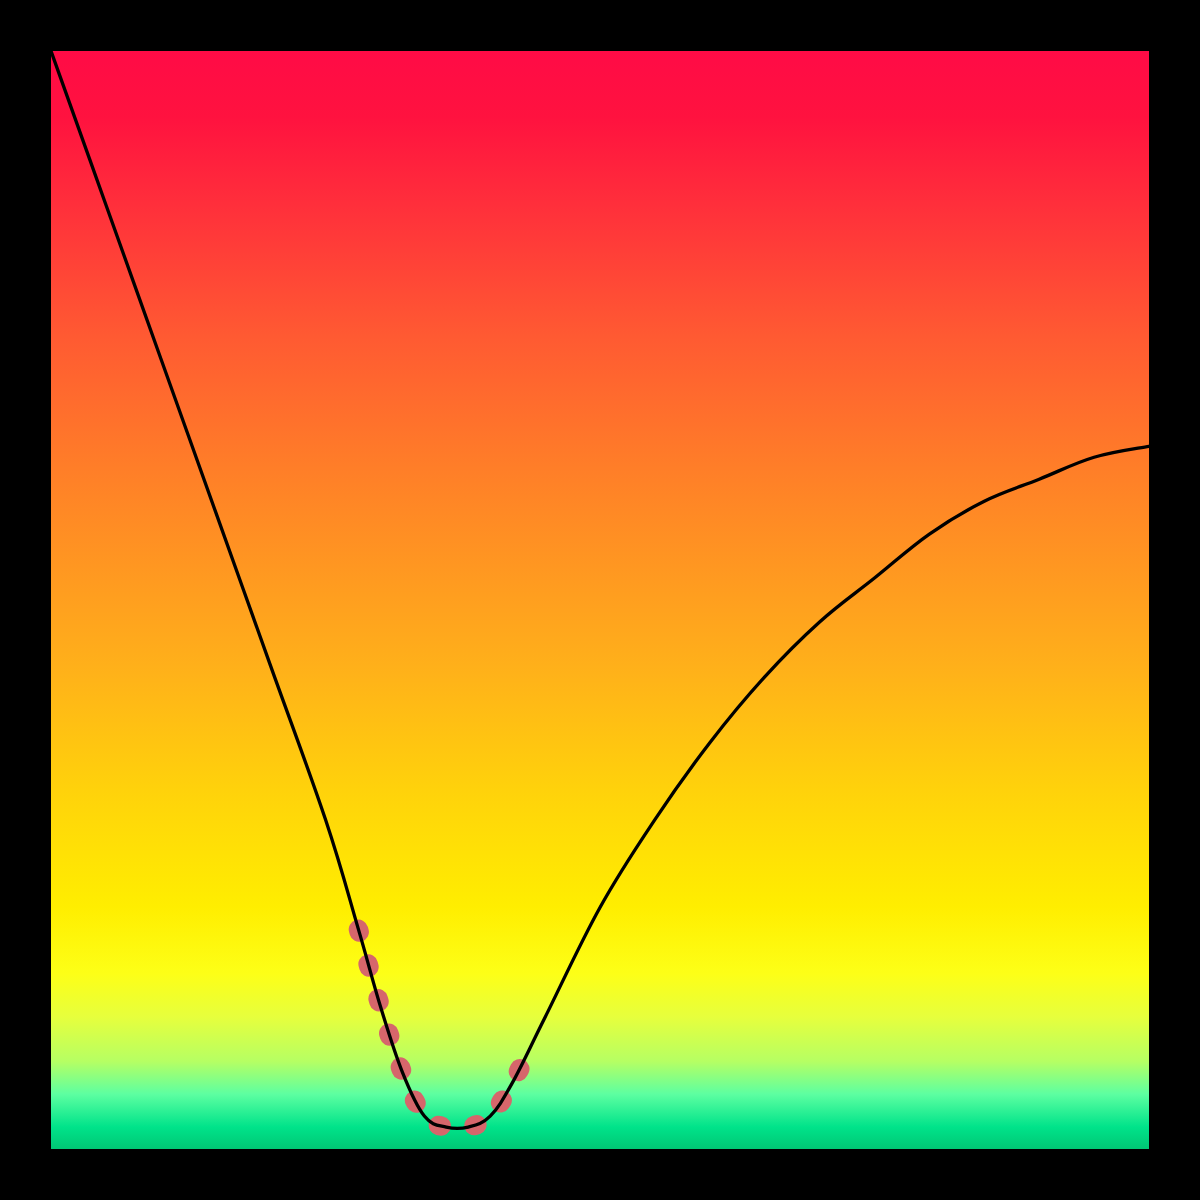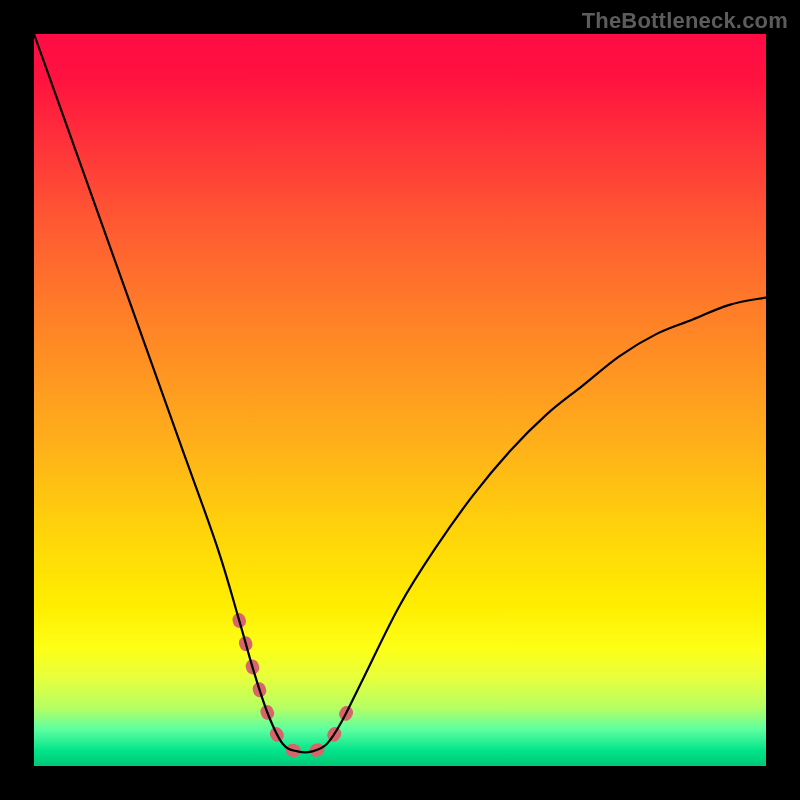--- a/index.html
+++ b/index.html
@@ -76,21 +76,20 @@
     stroke: #d6666b;
     stroke-width: 13;
     stroke-linecap: round;
     stroke-dasharray: 2 22;
   }
 </style>
 </head>
 <body>
 
 <div class="frame">
-  <div class="watermark">TheBottleneck.com</div>
 
   <div class="plotbox">
     <div class="gradient-bg"></div>
 
     <svg class="curves" viewBox="0 0 732 732" preserveAspectRatio="none">
       <path id="hl-path" class="highlight" d="M 204.96 585.6 C 207.5952 594.8232, 214.3296 619.7112000000001, 219.6 636.84 C 224.8704 653.9688, 228.9696 667.5840000000001, 234.24 680.76 C 239.5104 693.9359999999999, 243.60960000000003 703.452, 248.88000000000002 710.04 C 254.15040000000002 716.6279999999999, 258.2496 716.0424, 263.52 717.36 C 268.7904 718.6776, 272.88960000000003 718.6776, 278.16 717.36 C 283.4304 716.0424, 287.5296 715.3104, 292.8 710.04 C 298.0704 704.7696, 302.1696 697.3032000000001, 307.44 688.08 C 312.7104 678.8568, 319.4448 664.0704, 322.08 658.8"></path>
       <path id="main-path" class="curve-main" d="M 0 0 C 6.588 18.446400000000004, 23.424 65.58720000000001, 36.6 102.48000000000002 C 49.776 139.37280000000004, 60.02400000000001 168.0672, 73.2 204.96000000000004 C 86.376 241.85280000000006, 96.624 270.5472000000001, 109.8 307.44000000000005 C 122.976 344.3328, 133.22400000000002 373.02720000000005, 146.4 409.92 C 159.576 446.8128, 172.4592 480.7776, 183 512.4 C 193.5408 544.0224, 198.372 563.2008000000001, 204.96 585.6 C 211.548 607.9992, 214.3296 619.7112000000001, 219.6 636.84 C 224.8704 653.9688, 228.9696 667.5840000000001, 234.24 680.76 C 239.5104 693.9359999999999, 243.60960000000003 703.452, 248.88000000000002 710.04 C 254.15040000000002 716.6279999999999, 258.2496 716.0424, 263.52 717.36 C 268.7904 718.6776, 272.88960000000003 718.6776, 278.16 717.36 C 283.4304 716.0424, 287.5296 715.3104, 292.8 710.04 C 298.0704 704.7696, 300.852 699.9384, 307.44 688.08 C 314.028 676.2216000000001, 318.85920000000004 665.2416, 329.40000000000003 644.16 C 339.9408 623.0784, 352.824 594.6768000000001, 366 570.96 C 379.176 547.2432, 389.42400000000004 532.164, 402.6 512.4 C 415.776 492.63599999999997, 426.024 478.28880000000004, 439.2 461.16 C 452.376 444.0312, 462.624 431.7336, 475.8 417.24 C 488.976 402.7464, 499.224 392.4984, 512.4 380.64 C 525.576 368.78159999999997, 535.824 361.9008, 549 351.36 C 562.176 340.8192, 572.424 331.3032, 585.6 322.08 C 598.7760000000001 312.85679999999996, 609.0239999999999 306.70799999999997, 622.1999999999999 300.12 C 635.376 293.53200000000004, 645.624 290.7504, 658.8000000000001 285.48 C 671.9760000000001 280.2096, 682.2239999999999 274.7928, 695.4 270.84 C 708.576 266.88719999999995, 725.412 264.83759999999995, 732 263.52"></path>
     </svg>
   </div>
 </div>

